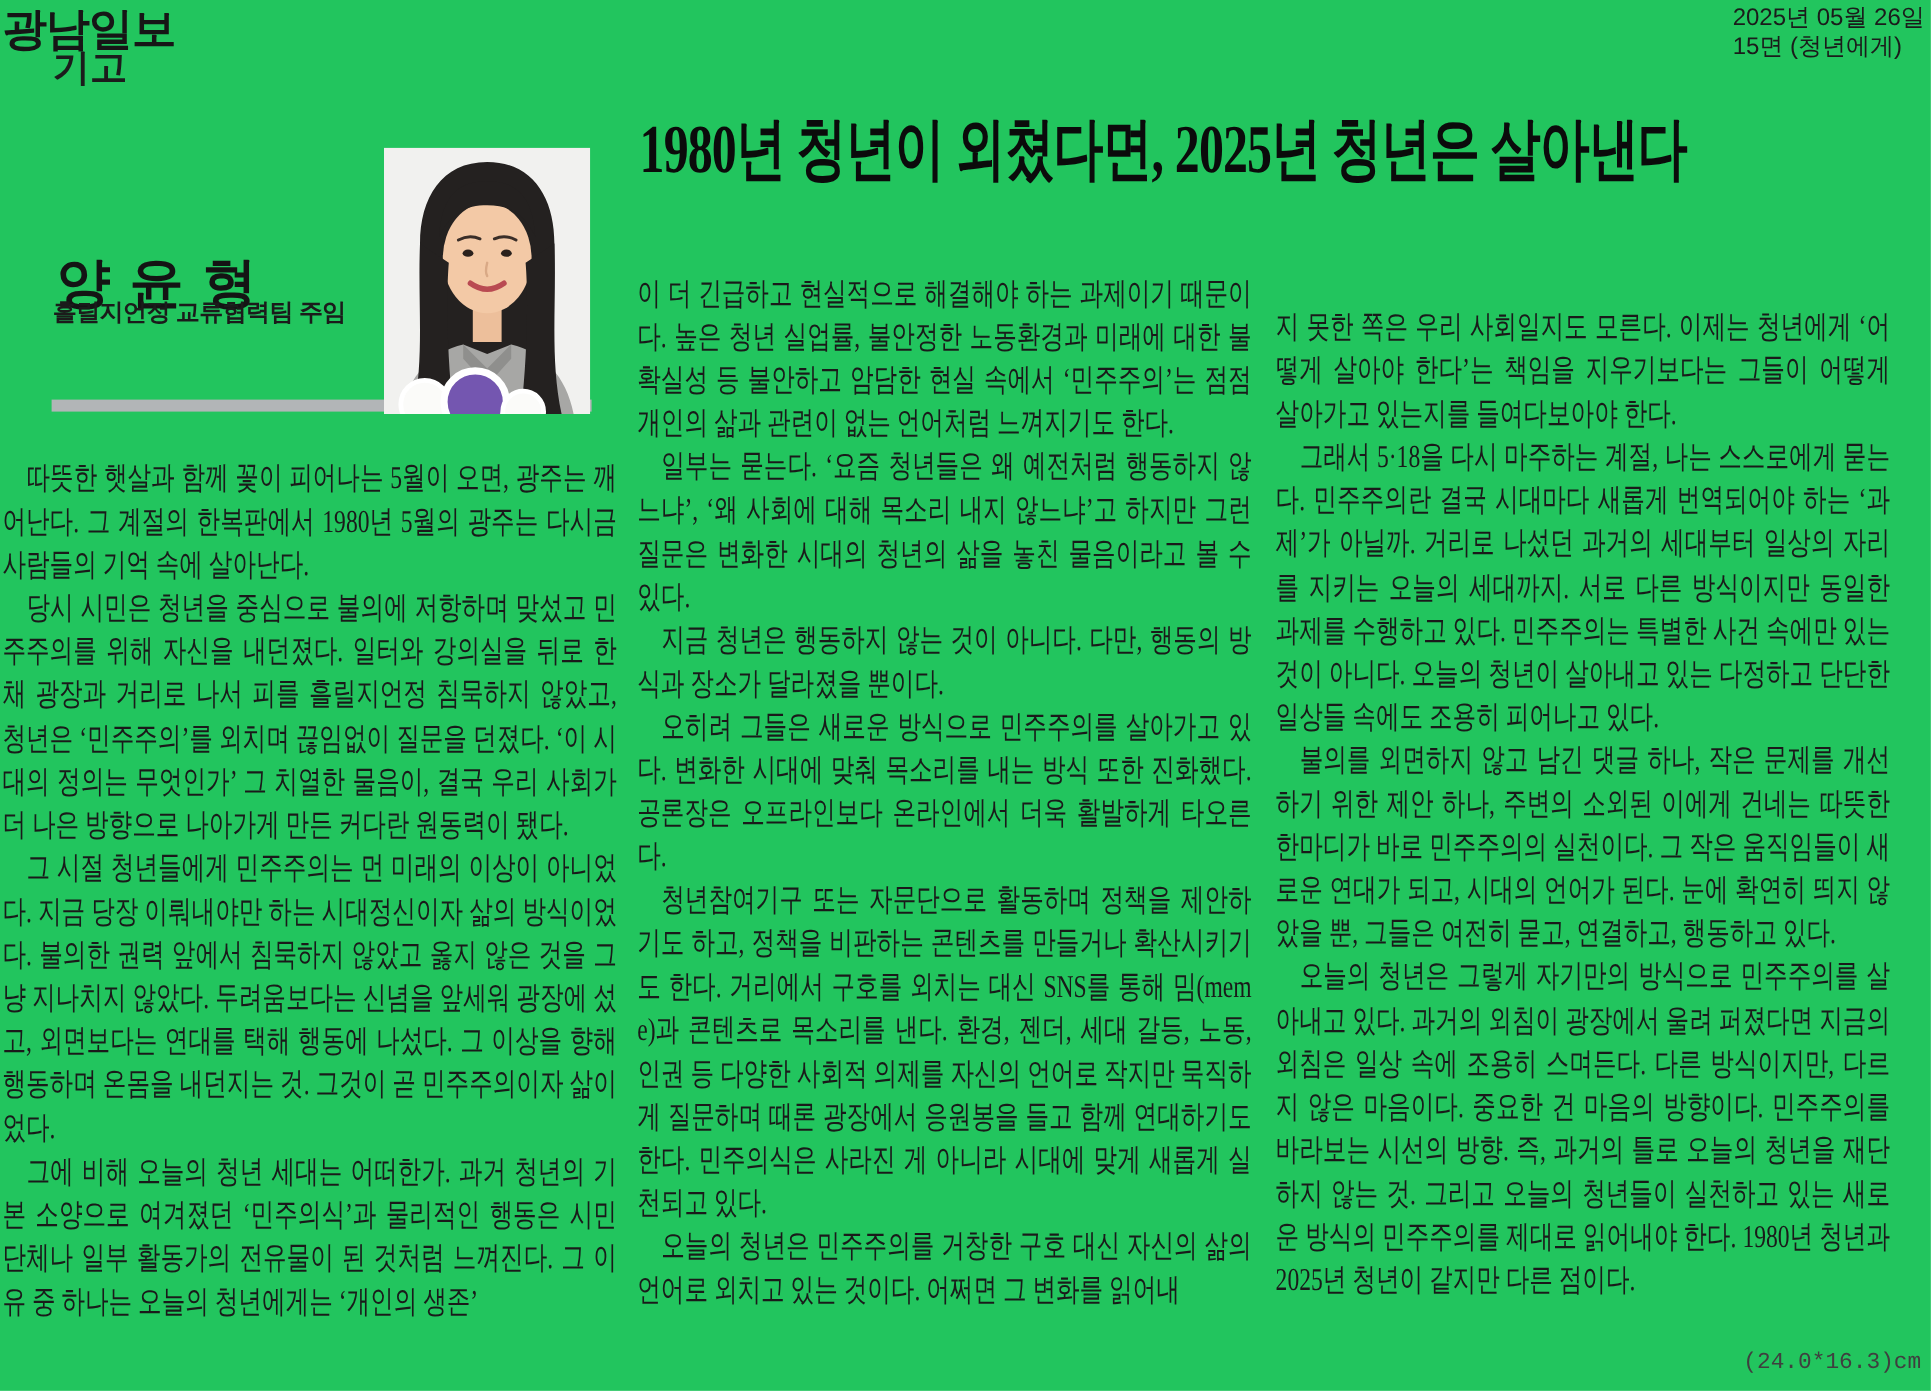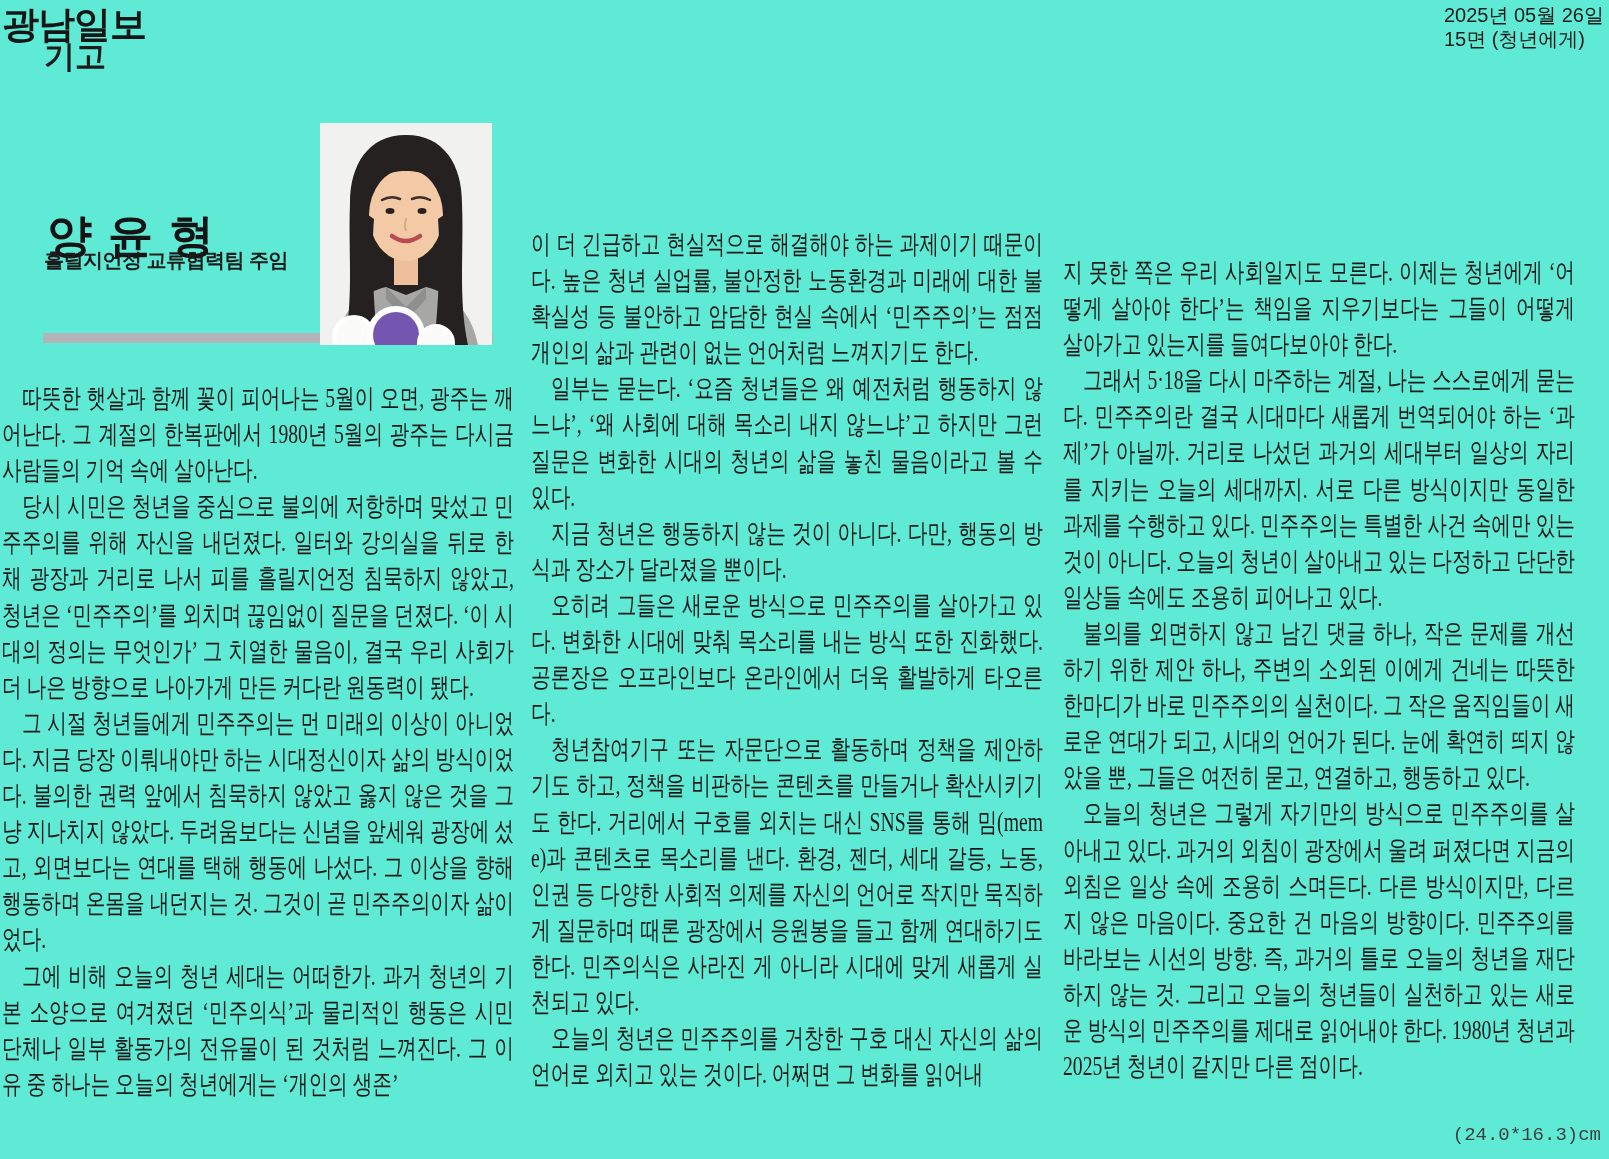--- a/index.html
+++ b/index.html
@@ -1,21 +1,21 @@
 <!DOCTYPE html>
 <html lang="ko"><head>
 <meta charset="utf-8">
 <style>
   html, body { margin: 0; padding: 0; }
   body { background: #ffffff; }
   .page {
     position: relative;
     width: 1609px;
     height: 1159px;
-    background: #5eead4;
+    background: #22c55e;
     overflow: hidden;
     font-family: "Liberation Serif", serif;
     color: #1a1a1a;
   }
   
   .paper-name {
     position: absolute; left: 2px; top: 0px;
     font-family: "Liberation Sans", sans-serif;
     font-weight: bold; font-size: 37px; letter-spacing: -1px;
     color: #161616;
@@ -96,20 +96,23 @@
 <div class="page">
 
   <div class="paper-name">광남일보</div>
   <div class="section-label">기고</div>
 
   <div class="dateline">
     <div>2025년 05월 26일</div>
     <div>15면 (청년에게)</div>
   </div>
 
+  <div class="headline">
+    <div class="headline-inner">1980년 청년이 외쳤다면, 2025년 청년은 살아낸다</div>
+  </div>
 
   <div class="author-name">양윤형</div>
   <div class="author-title">흘릴지언정 교류협력팀 주임</div>
 
   <div class="author-photo">
     <svg width="172" height="222" viewBox="0 0 172 222" xmlns="http://www.w3.org/2000/svg">
       <rect x="0" y="0" width="172" height="222" fill="#f1f1ef"></rect>
 
       <path d="M86,12 C48,12 30,42 30,80 C30,130 35,175 26,222 L146,222 C137,175 142,130 142,80 C142,42 124,12 86,12 Z" fill="#242120"></path>
 

